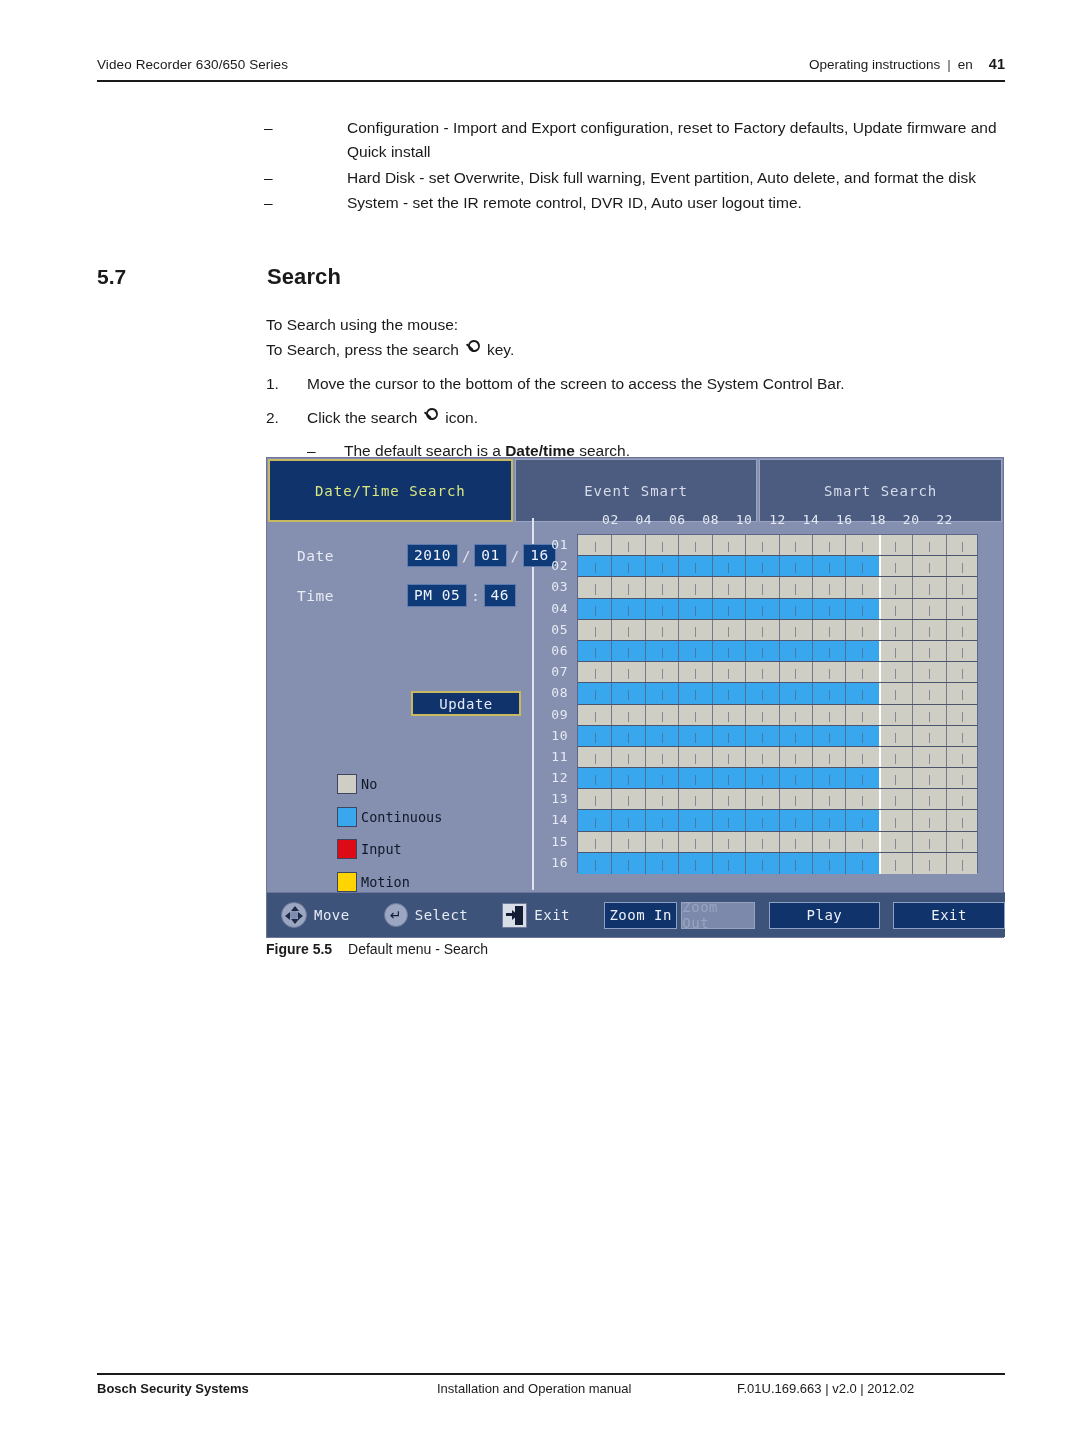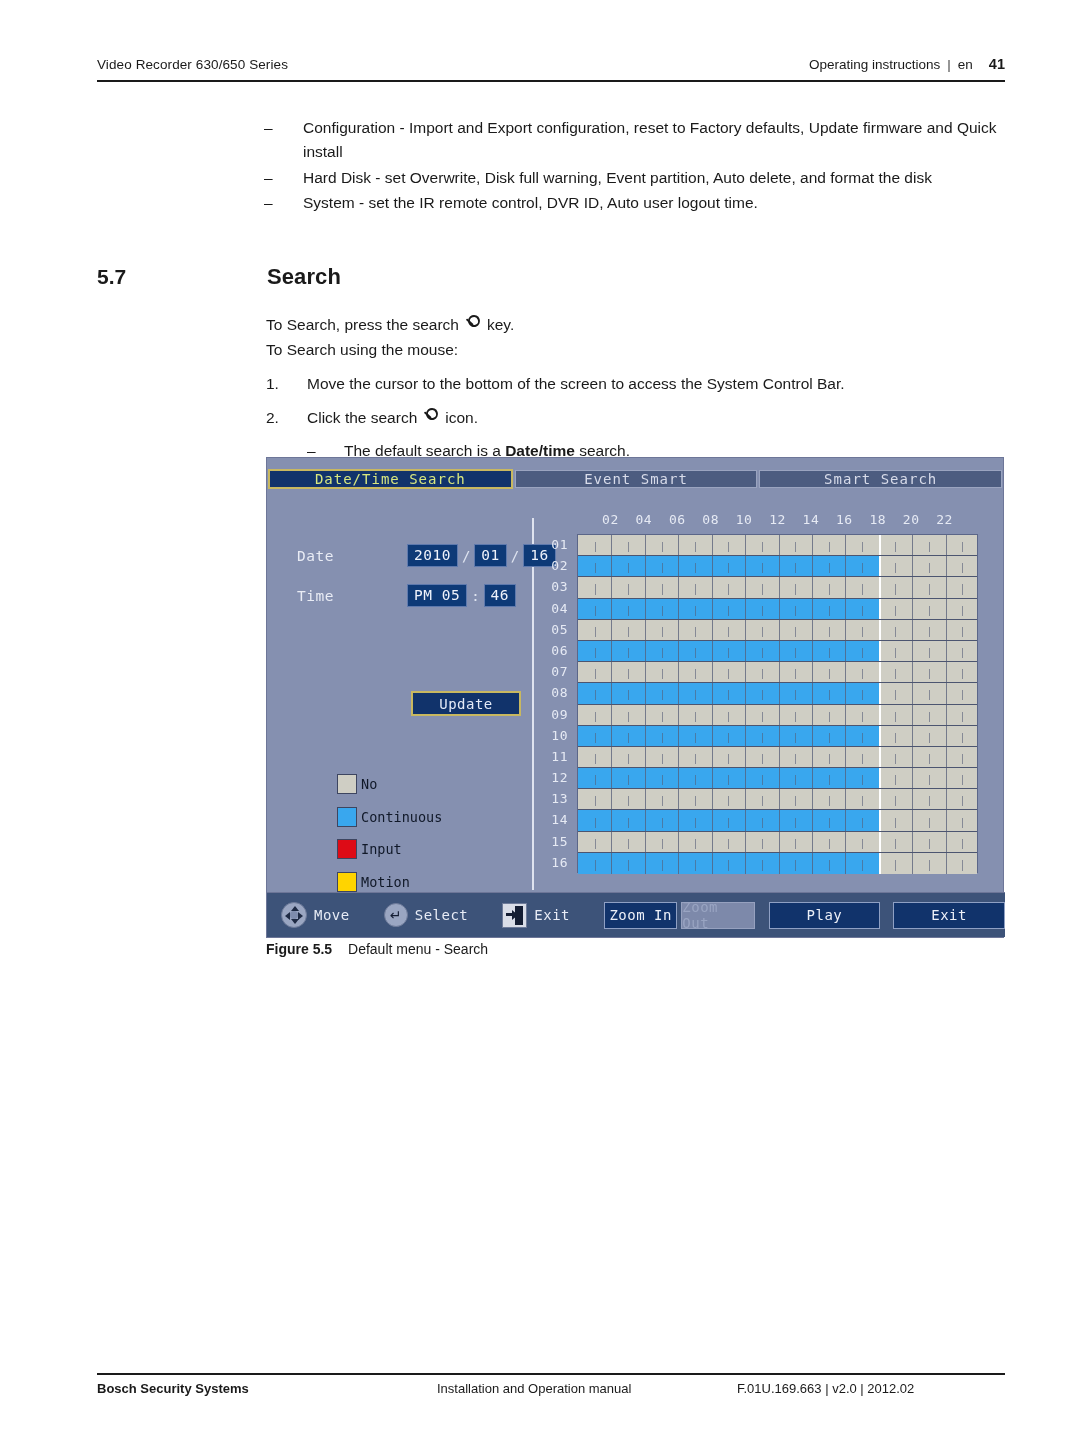--- a/index.html
+++ b/index.html
@@ -32,21 +32,21 @@
 
   
   .bullets {
     position: absolute; left: 264px; top: 116px; width: 740px;
   }
   .dash-row {
     display: flex; font-size: 15.5px; line-height: 1.58;
     margin-bottom: 1px;
   }
   .dash-row .dash { width: 39px; flex: none; }
-  .dash-row .dtxt { flex: 1; }
+  .dash-row .dtxt { flex: 1; margin-left: 44px; }
 
   .sec-heading {
     position: absolute; left: 97px; top: 264px; width: 908px;
     display: flex; align-items: baseline;
   }
   .sec-num { font-size: 21px; font-weight: bold; width: 170px; flex: none; }
   .sec-title { font-size: 22px; font-weight: bold; letter-spacing: 0.1px; }
 
   .instructions {
     position: absolute; left: 266px; top: 312px; width: 740px;
@@ -77,21 +77,21 @@
   b.inline-b { font-weight: bold; }
 
   
   .dvr {
     position: absolute; left: 266px; top: 457px;
     width: 738px; height: 481px;
     background: #8590b0;
     border: 1px solid #6d7698;
   }
   
-  .tabbar { display: flex; height: 40px; width: 100%; background: #8590b0; align-items: center; }
+  .tabbar { display: flex; height: 64px; width: 100%; background: #8590b0; }
   .tab {
     flex: 1; margin: 1px 1px 0 1px;
     background: #4c5c80;
     border: 1px solid #9aa4c0;
     color: #d8dcea;
     font-family: "DejaVu Sans Mono", monospace;
     font-size: 14px; letter-spacing: 1px;
     display: flex; align-items: center; justify-content: center;
   }
   .tab.active {
@@ -304,29 +304,29 @@
   </div>
 </div>
 
 <div class="sec-heading">
   <div class="sec-num">5.7</div>
   <div class="sec-title">Search</div>
 </div>
 
 <div class="instructions">
   <div class="ln">
+    <span>To Search using the mouse:</span>
+  </div>
+  <div class="ln">
     <span>To Search, press the search</span>
     <span class="mag">
         <span class="lens"></span>
         <span class="handle"></span>
       </span>
     <span>key.</span>
-  </div>
-  <div class="ln">
-    <span>To Search using the mouse:</span>
   </div>
   <div class="num-row">
     <span class="nm">1.</span>
     <span>Move the cursor to the bottom of the screen to access the System Control Bar.</span>
   </div>
   <div class="num-row">
     <span class="nm">2.</span>
     <span class="ln">
       <span>Click the search</span>
       <span class="mag">

